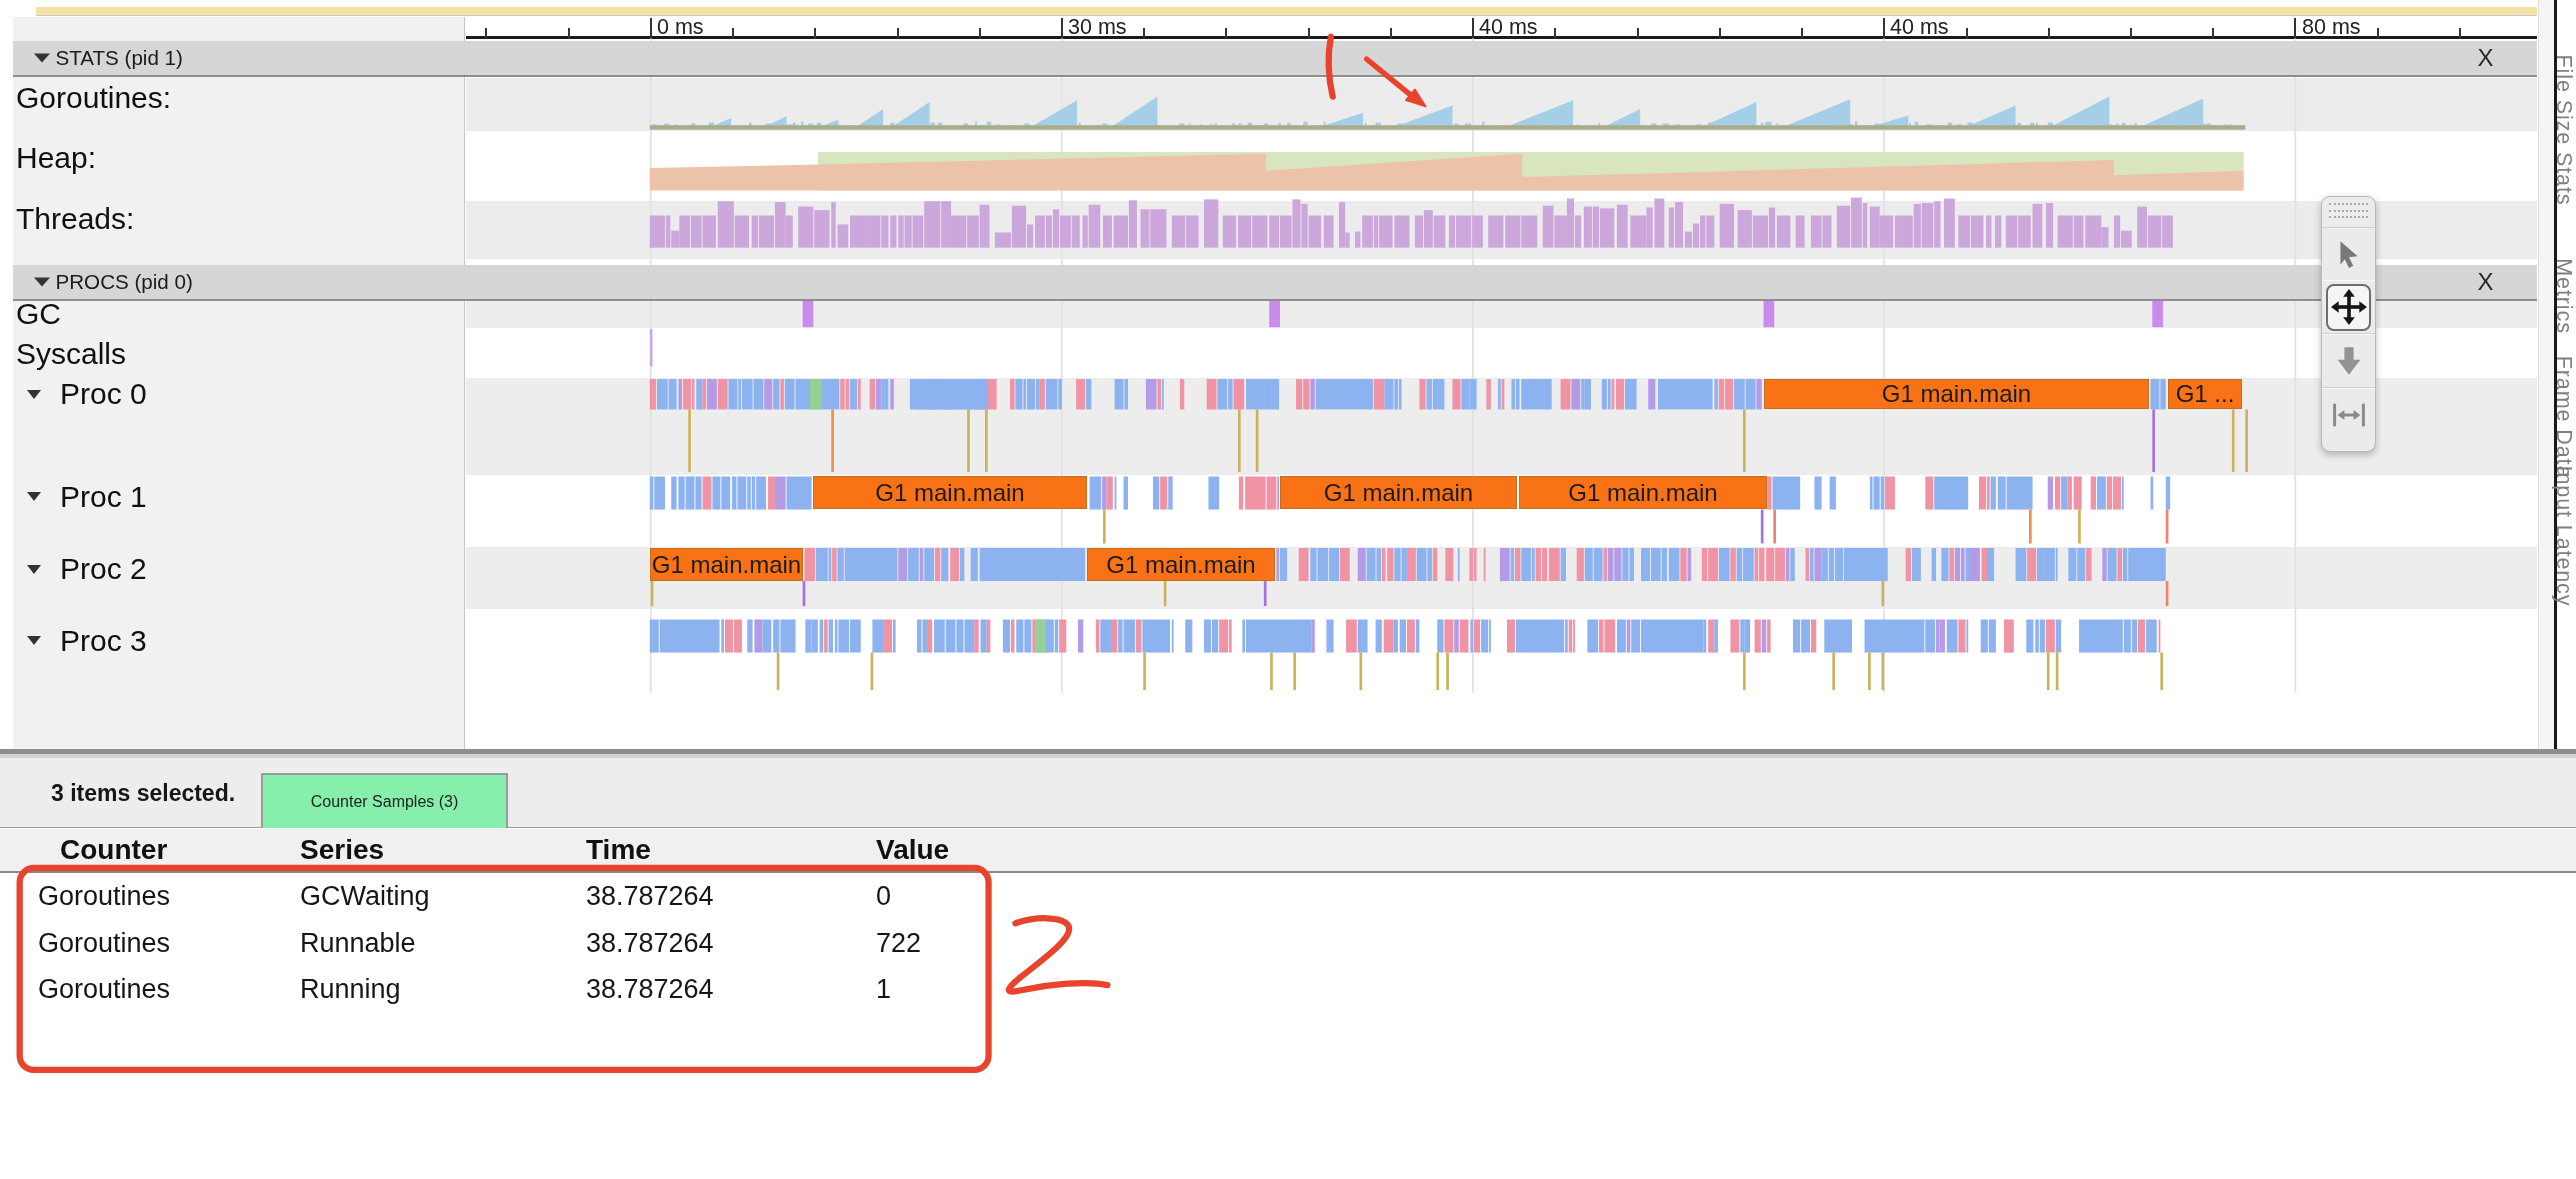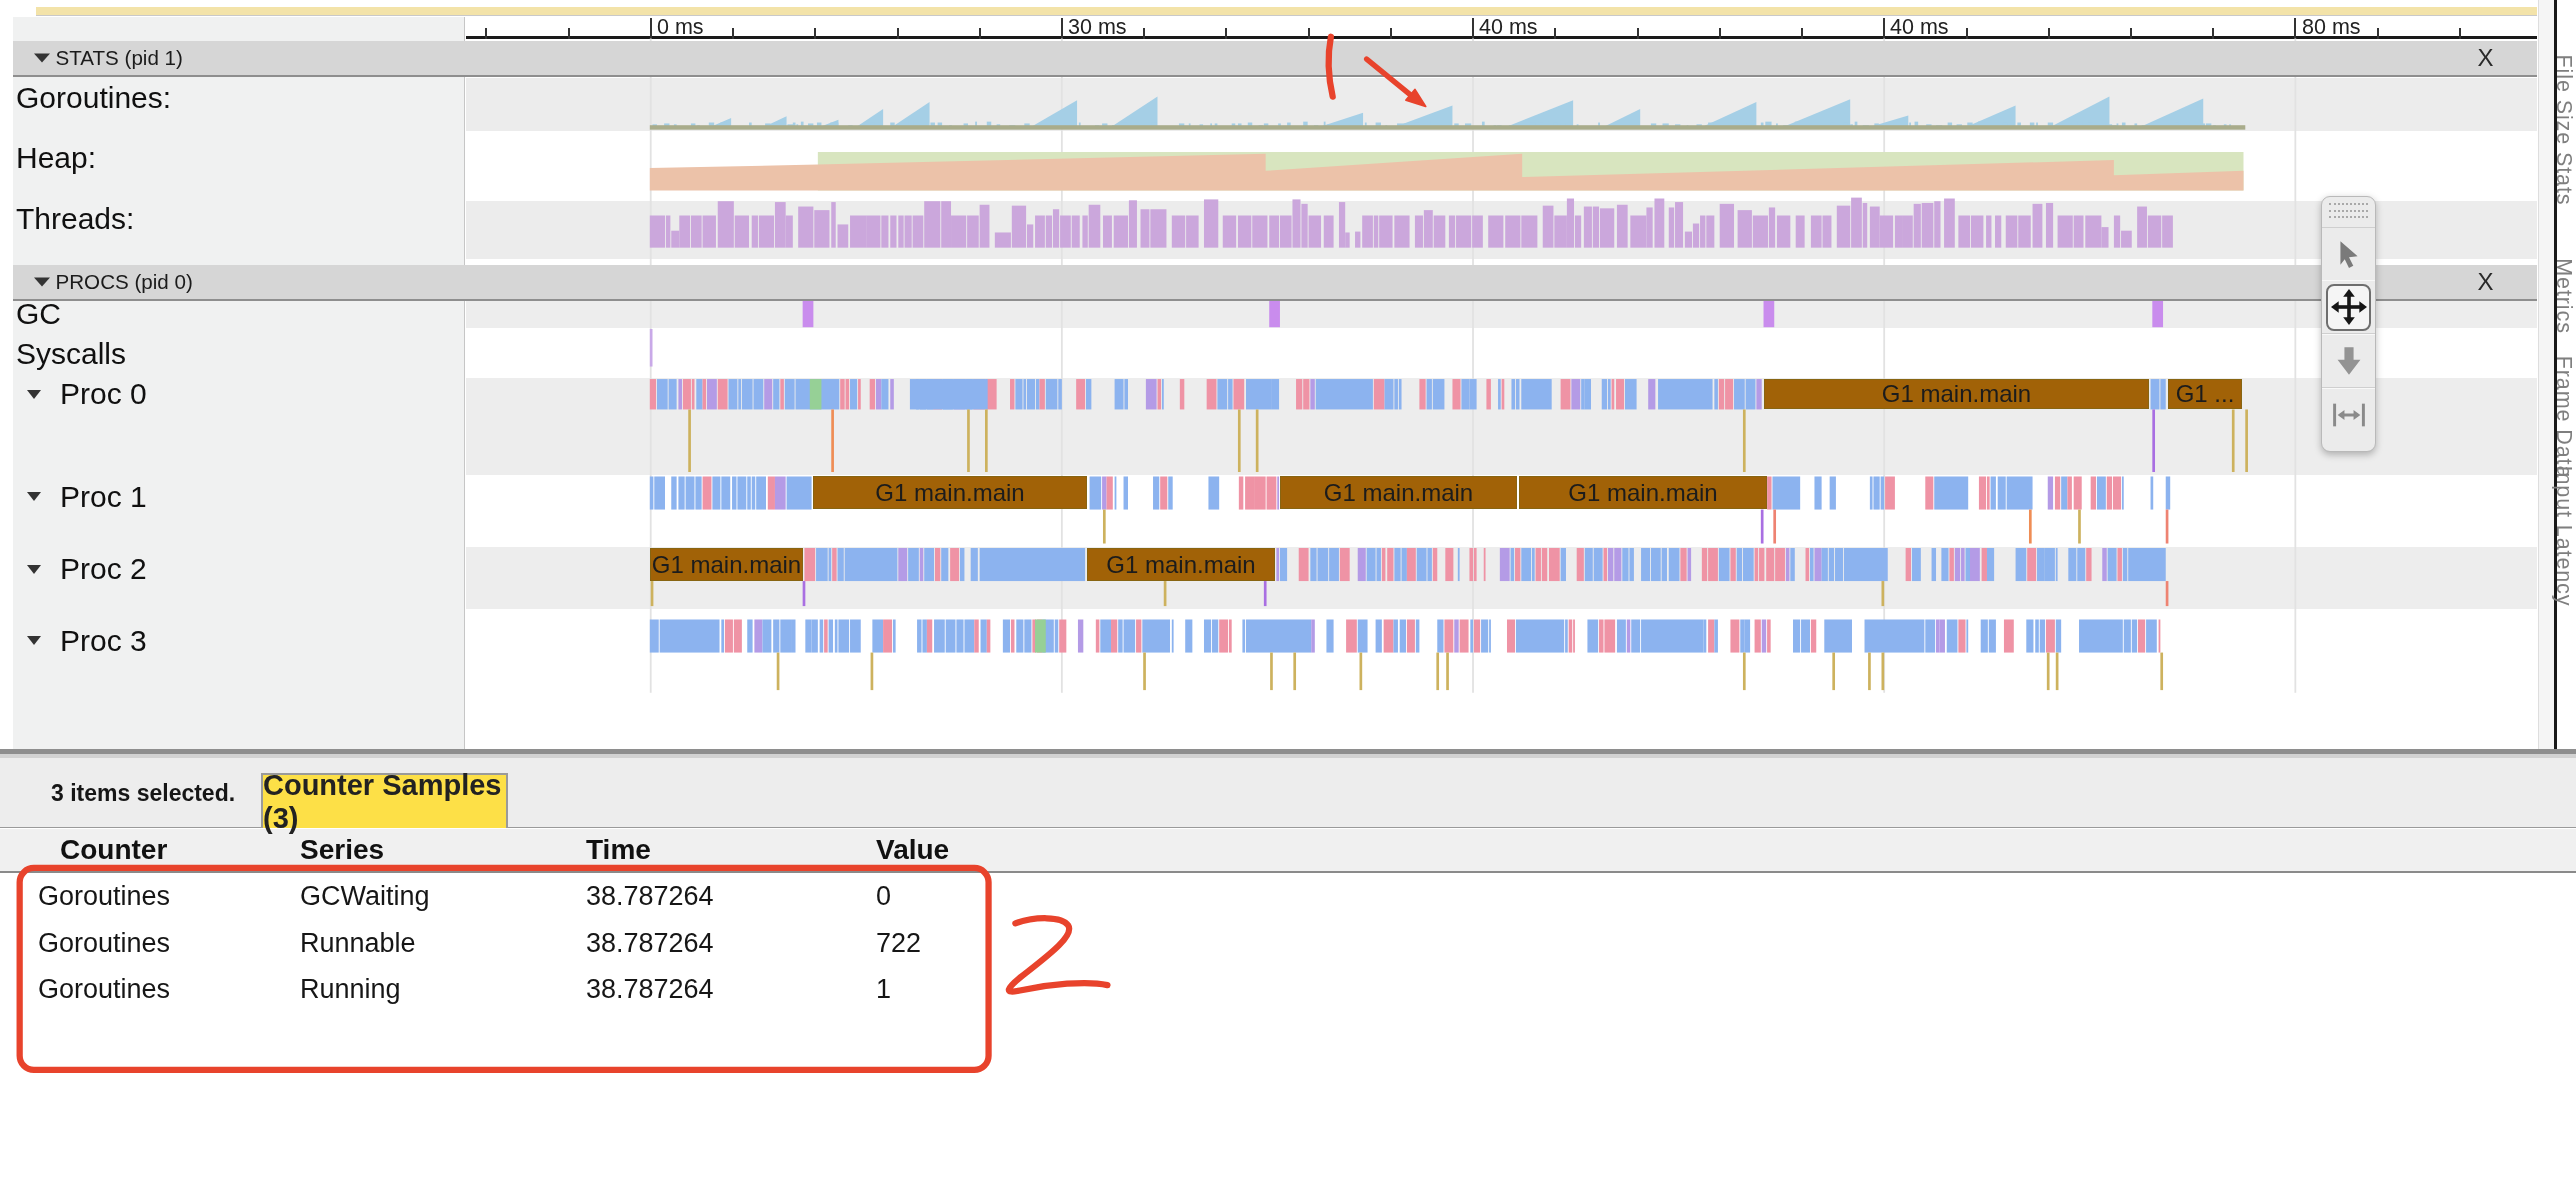--- a/index.html
+++ b/index.html
@@ -12,21 +12,21 @@
   .tick{background:#333;width:1.8px;}
   .tick-label{font-size:21.5px;color:#222;white-space:nowrap;}
   .label-panel{left:12.5px;top:17px;width:451px;height:732px;background:#f0f1f1;border-right:1.8px solid #c6c6c6;}
   .track{left:466px;width:2071px;}
   .section-header{left:12.5px;width:2524px;height:34px;background:#d6d6d6;border-bottom:2.7px solid #8e8e8e;}
   .section-title{position:absolute;left:43px;top:50%;transform:translateY(-50%);font-size:20.6px;color:#1b1b1b;}
   .tri-down{position:absolute;width:0;height:0;border-left:8px solid transparent;border-right:8px solid transparent;border-top:9.8px solid #333;}
   .hdr-tri{left:21.5px;top:50%;transform:translateY(-50%);}
   .close-x{position:absolute;right:43px;top:50%;transform:translateY(-50%);font-size:24px;color:#2a2a2a;cursor:pointer;}
   .row-label{position:absolute;font-size:30px;color:#101010;white-space:nowrap;transform:translateY(-50%);}
-  .slice-label{position:absolute;background:#a16207;border:0.9px solid rgba(90,110,40,.35);box-sizing:border-box;
+  .slice-label{position:absolute;background:#f97316;border:0.9px solid rgba(90,110,40,.35);box-sizing:border-box;
                font-size:24px;color:#1c1c1c;display:flex;align-items:center;justify-content:center;overflow:hidden;white-space:nowrap;}
   
   .toolbar{left:2321px;top:196px;width:55px;height:256px;background:#ebebeb;border:1.8px solid #b9b9b9;border-radius:9px;
            box-shadow:0 2.7px 7.2px rgba(0,0,0,.25);box-sizing:border-box;}
   .grip{margin:6.3px 7.2px 4.5px 7.2px;}
   .grip div{border-top:2.7px dotted #a9a9a9;height:4.5px;}
   .tool-cell{position:relative;height:52px;display:flex;align-items:center;justify-content:center;border-top:1.8px solid #f8f8f8;}
   .tool-cell.first{border-top:none;}
   .tool-sep{height:0;border-top:1.8px solid #cfcfcf;}
   .tool-selected{position:absolute;left:3.6px;right:3.6px;top:2.7px;bottom:2.7px;border:2.7px solid #6e6e6e;border-radius:8px;background:#f5f5f5;}
@@ -34,22 +34,22 @@
   
   .vscroll{left:2538px;top:0;width:15px;height:753px;background:#f5f5f5;border-left:1.8px solid #dedede;}
   .right-divider{left:2554px;top:0;width:2.7px;height:753px;background:#1a1a1a;}
   .side-tab{position:absolute;left:2556px;width:19.7px;writing-mode:vertical-rl;font-size:21.5px;color:#7f7f7f;
             white-space:nowrap;transform:translateY(-50%);letter-spacing:0.9px;cursor:pointer;}
   
   .bp-divider1{left:0;top:749px;width:2576px;height:5.4px;background:#8e8e8e;}
   .bp-divider2{left:0;top:754px;width:2576px;height:3.6px;background:#d2d2d2;}
   .bp-tabstrip{left:0;top:758px;width:2576px;height:69px;background:#ededed;border-bottom:1.8px solid #9a9a9a;}
   .bp-selection{position:absolute;left:51px;top:50%;transform:translateY(-50%);font-size:23px;font-weight:bold;color:#161616;}
-  .bp-tab{left:261px;top:773px;width:247px;height:55px;background:#fde047;border:2.7px solid #9a9a9a;border-bottom:none;
-          box-sizing:border-box;z-index:3;display:flex;align-items:center;justify-content:center;font-size:29px;color:#222;font-weight:bold;}
+  .bp-tab{left:261px;top:773px;width:247px;height:55px;background:#86efac;border:2.7px solid #9a9a9a;border-bottom:none;
+          box-sizing:border-box;z-index:3;display:flex;align-items:center;justify-content:center;font-size:16px;color:#222;}
   .bp-header-band{left:0;top:829px;width:2576px;height:42px;background:#f0f0f0;border-bottom:2.7px solid #8a8a8a;}
   .th{position:absolute;top:50%;transform:translateY(-50%);font-size:28px;font-weight:bold;color:#111;}
   .table-row{position:absolute;left:0;width:1073px;height:46px;}
   .td{position:absolute;top:50%;transform:translateY(-50%);font-size:27px;color:#161616;white-space:nowrap;}
   svg.layer{position:absolute;left:0;top:0;pointer-events:none;}
 </style>
 </head>
 <body>
 
 <div class="abs top-strip"></div>

